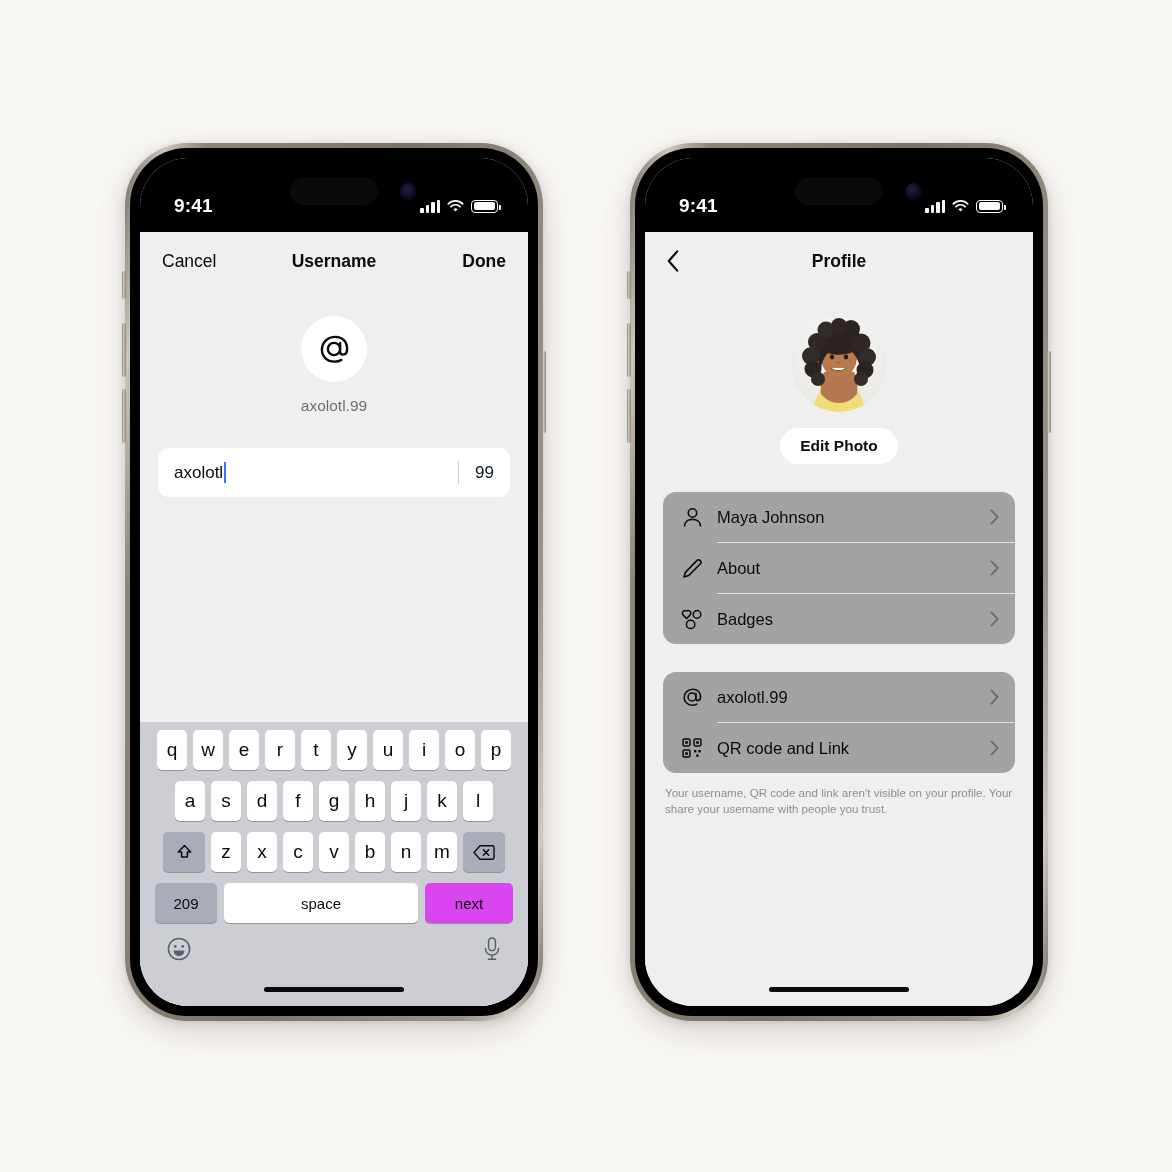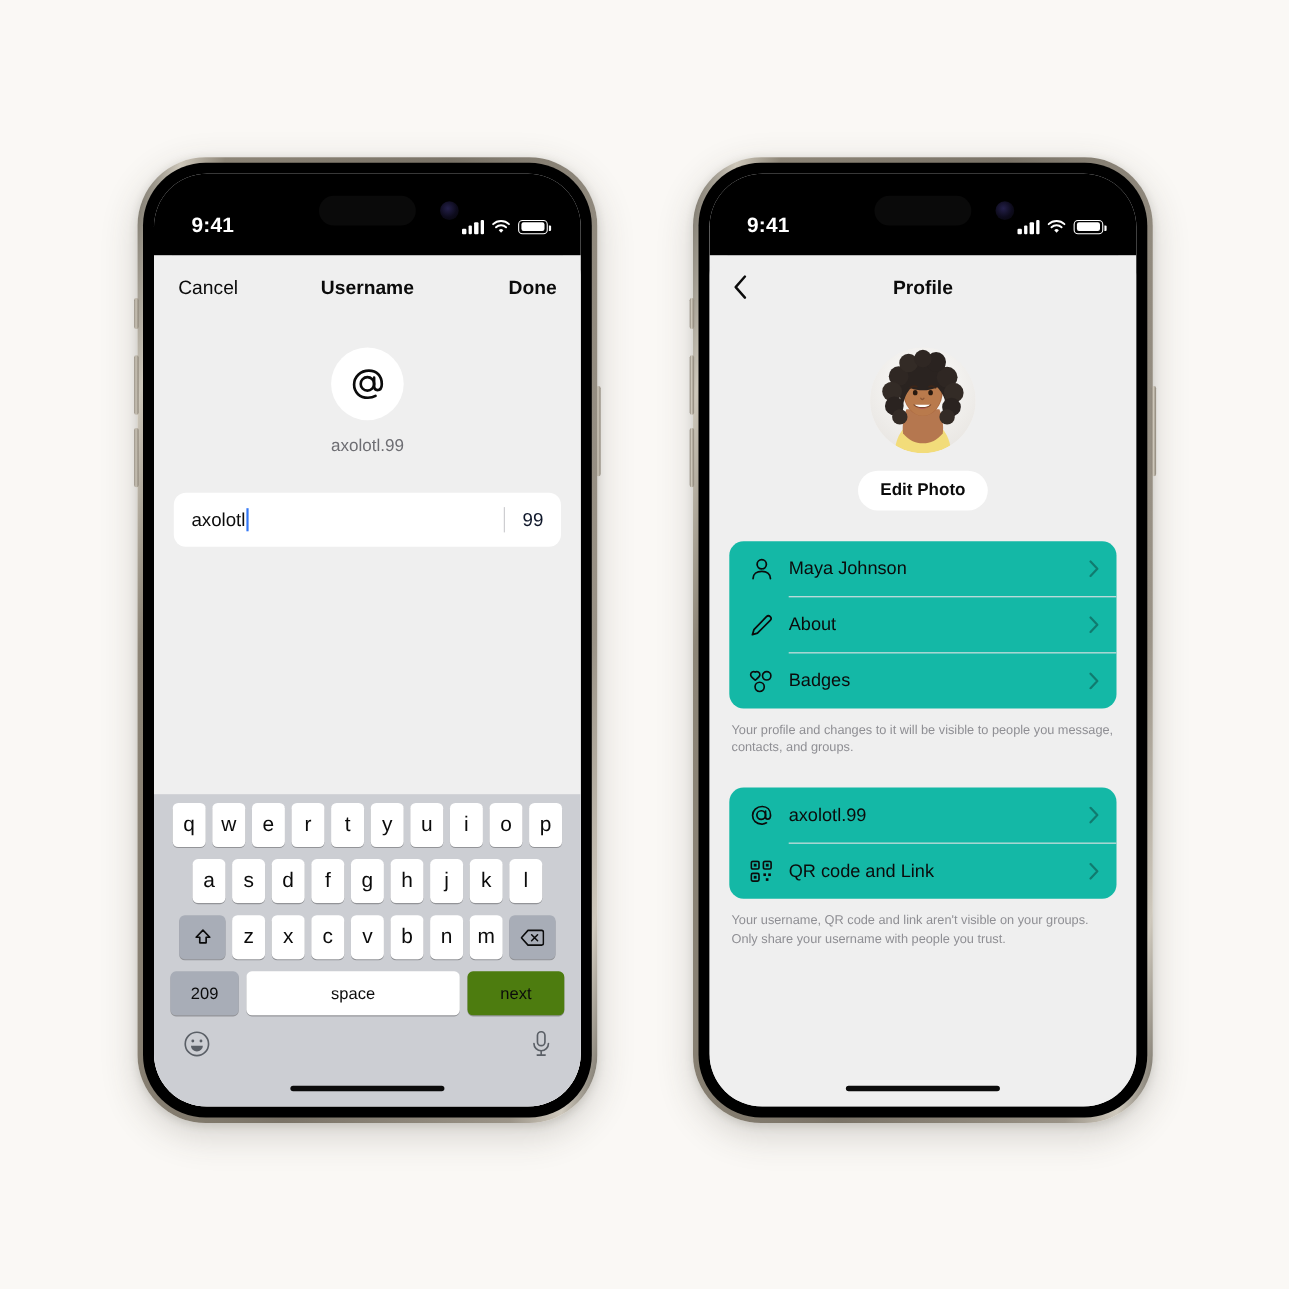--- a/index.html
+++ b/index.html
@@ -119,21 +119,21 @@
   .key {
     background: #fff; border-radius: 5px; height: 40px; width: 30px;
     display: flex; align-items: center; justify-content: center;
     font-size: 19px; color: #0b0b0b;
     box-shadow: 0 1px 0 rgba(0,0,0,.28);
   }
   .krow.r2 { padding: 0 18px; }
   .key.wide { background: #a8adb7; width: 42px; }
   .key.num  { background: #a8adb7; width: 62px; font-size: 15px; }
   .key.space{ width: 194px; font-size: 15px; }
-  .key.next { background: #4d7c0f; width: 88px; font-size: 15px; }
+  .key.next { background: #d946ef; width: 88px; font-size: 15px; }
   .krow.r4 { gap: 7px; margin-bottom: 9px; }
   .kbd-bottom {
     display: flex; align-items: center; justify-content: space-between;
     padding: 4px 26px 0;
   }
   .home-ind {
     position: absolute; bottom: 14px; left: 50%; transform: translateX(-50%);
     width: 140px; height: 5px; border-radius: 3px; background: #0b0b0b; z-index: 8;
   }
 
@@ -142,21 +142,21 @@
   .avatar {
     width: 96px; height: 96px; border-radius: 50%; margin: 0 auto;
     overflow: hidden; position: relative; background: #f2f0ee;
   }
   .edit-photo {
     display: inline-block; margin-top: 16px; background: #fff;
     padding: 9px 20px; border-radius: 19px; font-size: 15.5px;
     font-weight: bold; color: #0b0b0b; text-align: center;
   }
   .group {
-    margin: 28px 18px 0; background: #14b8a6; border-radius: 13px; overflow: hidden;
+    margin: 28px 18px 0; background: #a3a3a3; border-radius: 13px; overflow: hidden;
   }
   .row { display: flex; align-items: center; height: 50px; padding-left: 16px; }
   .row .ic { width: 26px; display: flex; align-items: center; justify-content: center; flex: none; }
   .row .lbl { flex: 1; font-size: 16.5px; color: #0b0b0b; margin-left: 12px; }
   .row .chev { margin-right: 16px; opacity: .35; }
   .row-div { height: 1px; background: #e3e3e5; margin-left: 54px; }
   .note { margin: 12px 20px 0; font-size: 11.6px; line-height: 1.4; color: #8e8e93; }
 </style>
 </head>
 <body>
@@ -409,21 +409,20 @@
                   <circle cx="9.6" cy="15.4" r="4.2" fill="none" stroke="#0b0b0b" stroke-width="1.5"></circle>
                 </svg>
               </span>
               <span class="lbl">Badges</span>
               <svg class="chev" width="9" height="16" viewBox="0 0 9 16">
                 <path d="M1.4 1.4L7.6 8l-6.2 6.6" fill="none" stroke="#0b0b0b" stroke-width="2" stroke-linecap="round" stroke-linejoin="round"></path>
               </svg>
             </div>
           </div>
 
-          <div class="note">Your profile and changes to it will be visible to people you message, contacts, and groups.</div>
 
           <div class="group">
             <div class="row">
               <span class="ic">
                 <svg width="22" height="22" viewBox="0 0 34 34">
                   <circle cx="17" cy="17" r="6.1" fill="none" stroke="#0b0b0b" stroke-width="2.4"></circle>
                   <path d="M23.1 11.3v7.9c0 2.2 1.3 3.4 3 3.4 2.3 0 4-1.9 4-5.5C30.1 9.6 25.4 4.9 18.4 4.9 10.6 4.9 4.9 10.6 4.9 17.6c0 7.3 5.3 12 12.6 12 2.6 0 5-.6 6.9-1.7" fill="none" stroke="#0b0b0b" stroke-width="2.4" stroke-linecap="round"></path>
                 </svg>
               </span>
               <span class="lbl">axolotl.99</span>
@@ -446,21 +445,21 @@
                   <rect x="14.2" y="16.4" width="2.4" height="2.4" fill="#0b0b0b"></rect>
                 </svg>
               </span>
               <span class="lbl">QR code and Link</span>
               <svg class="chev" width="9" height="16" viewBox="0 0 9 16">
                 <path d="M1.4 1.4L7.6 8l-6.2 6.6" fill="none" stroke="#0b0b0b" stroke-width="2" stroke-linecap="round" stroke-linejoin="round"></path>
               </svg>
             </div>
           </div>
 
-          <div class="note">Your username, QR code and link aren't visible on your groups. Only share your username with people you trust.</div>
+          <div class="note">Your username, QR code and link aren't visible on your profile. Your share your username with people you trust.</div>
 
           <div class="home-ind"></div>
         </div>
       </div>
     </div>
   </div>
 
 </div>
 
 </body></html>

